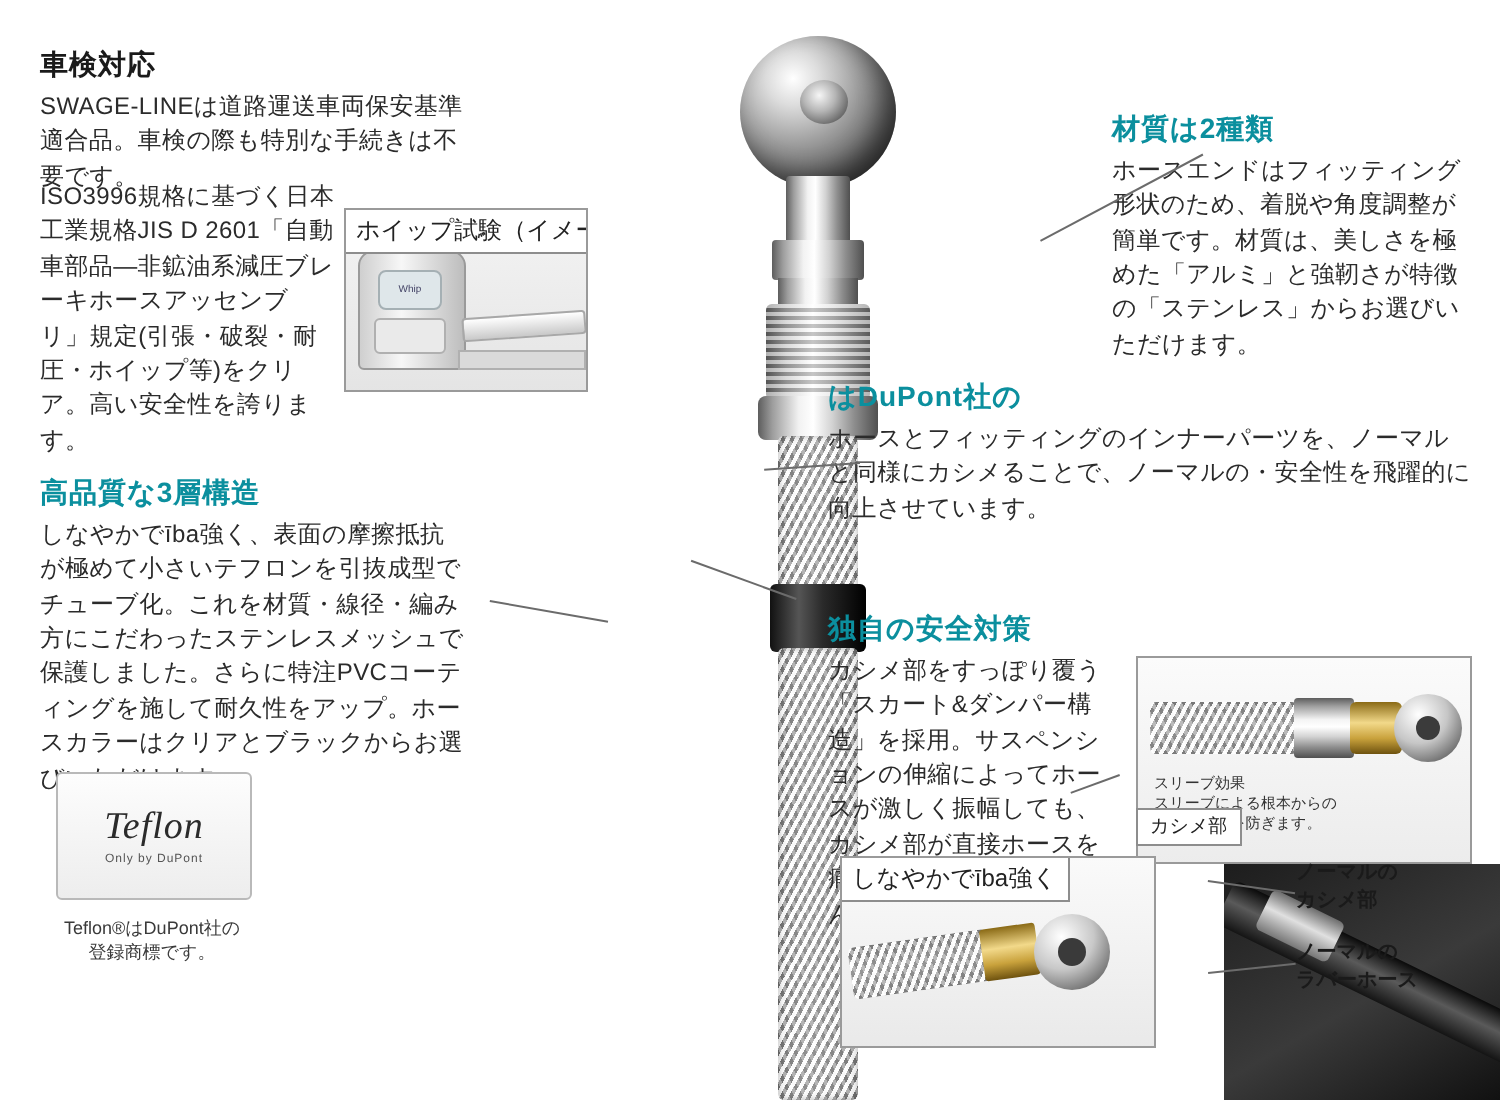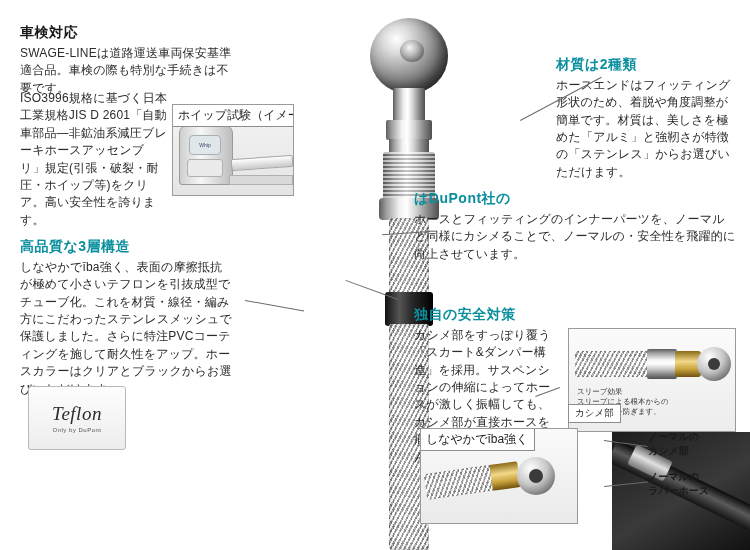--- a/index.html
+++ b/index.html
@@ -269,20 +269,22 @@
   </div>
   <div class="block" style="left:648px;top:470px;width:96px;">
     <div style="font-size:10px;line-height:1.35;color:#1a1a1a;white-space:pre-line;font-weight:bold;">ノーマルの
 ラバーホース</div>
   </div>
 
   <div id="teflon-badge">
     <div class="t1">Teflon</div>
     <div class="t2">Only by DuPont</div>
   </div>
+  <div id="teflon-note" class="small-note" style="white-space:pre-line;">Teflon®はDuPont社の
+登録商標です。</div>
 
   <div class="lead" style="left:520px;top:120px;width:92px;transform:rotate(-28deg);"></div>
   <div class="lead" style="left:430px;top:232px;width:48px;transform:rotate(176deg);"></div>
   <div class="lead" style="left:398px;top:300px;width:56px;transform:rotate(200deg);"></div>
   <div class="lead" style="left:245px;top:300px;width:60px;transform:rotate(10deg);"></div>
   <div class="lead" style="left:560px;top:388px;width:26px;transform:rotate(160deg);"></div>
   <div class="lead" style="left:604px;top:440px;width:44px;transform:rotate(8deg);"></div>
   <div class="lead" style="left:604px;top:486px;width:44px;transform:rotate(-6deg);"></div>
 
 </div>

